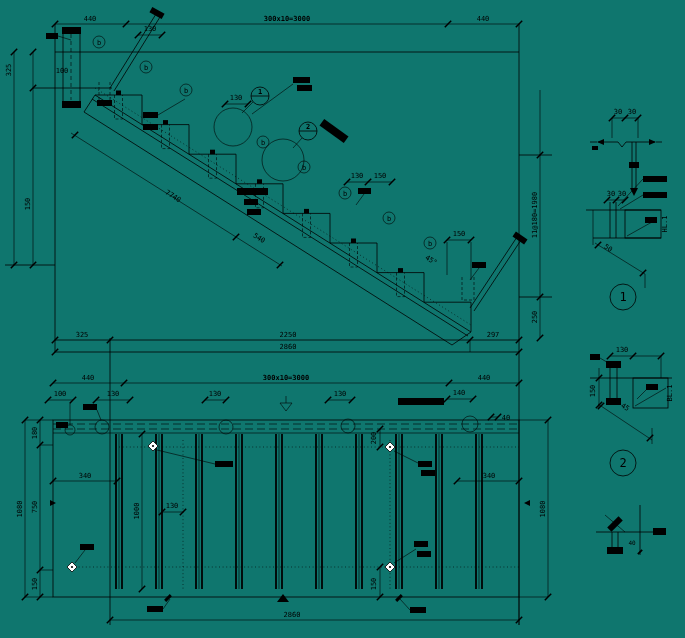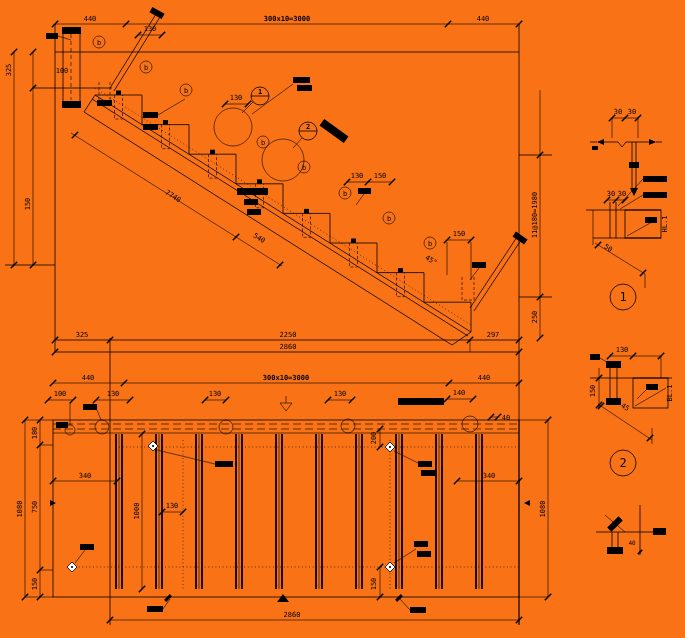--- a/index.html
+++ b/index.html
@@ -1,16 +1,16 @@
 <!DOCTYPE html>
 <html><head>
 <meta charset="utf-8">
 <style>
   html,body{margin:0;padding:0;background:#ffffff;}
-  .stage{position:relative;width:685px;height:638px;background:#f97316;overflow:hidden;}
+  .stage{position:relative;width:685px;height:638px;background:#0f766e;overflow:hidden;}
   svg{display:block;}
   svg text{font-family:"DejaVu Sans Mono","Liberation Mono",monospace;font-size:7px;fill:#000;text-anchor:middle;}
   svg text.b{font-weight:bold;}
   svg text.big{font-size:12px;}
   .s{stroke:#000;fill:none;stroke-width:0.8;}
   .s1{stroke:#000;fill:none;stroke-width:0.6;}
   .s2{stroke:#000;fill:none;stroke-width:1.8;}
   .f{fill:#000;stroke:none;}
   .dsh{stroke-dasharray:4,3;}
   .dsh2{stroke-dasharray:3,2;}

